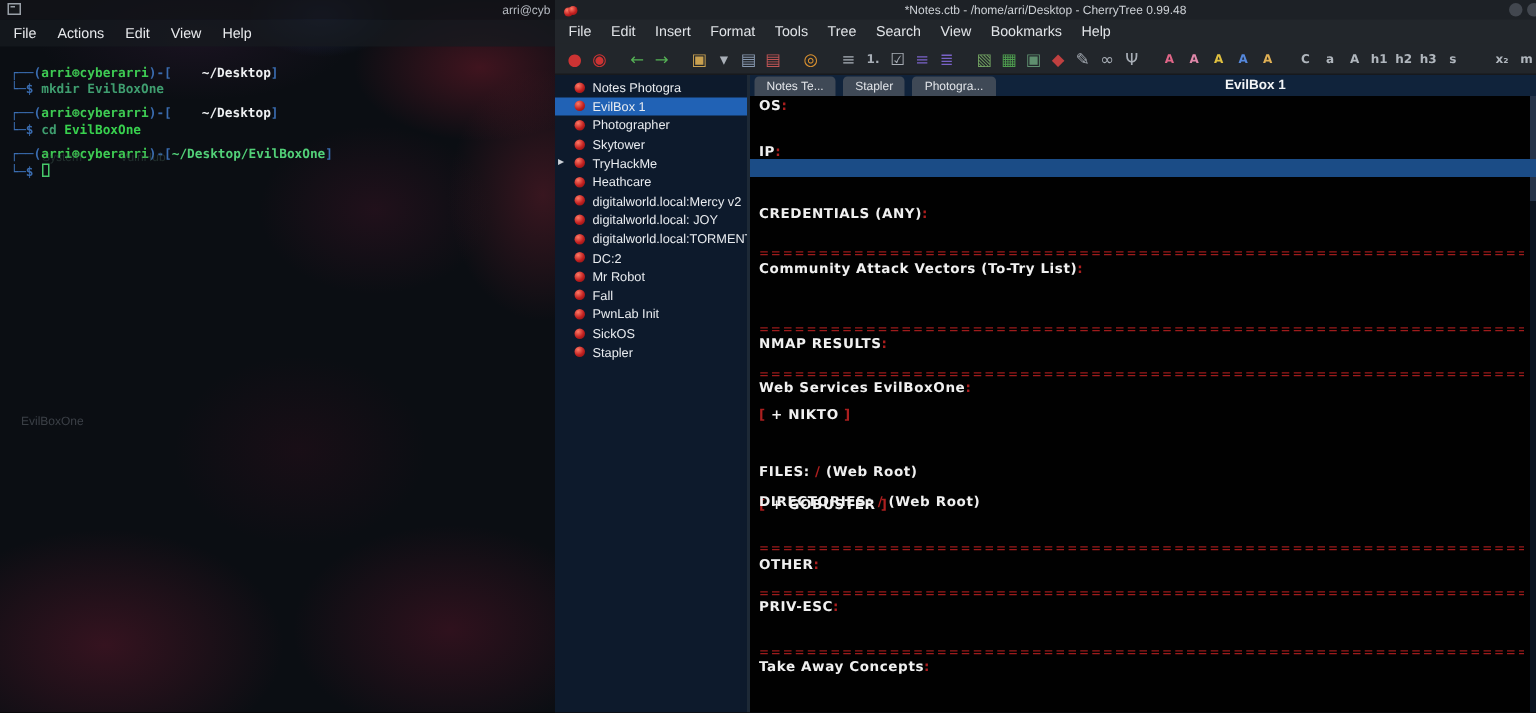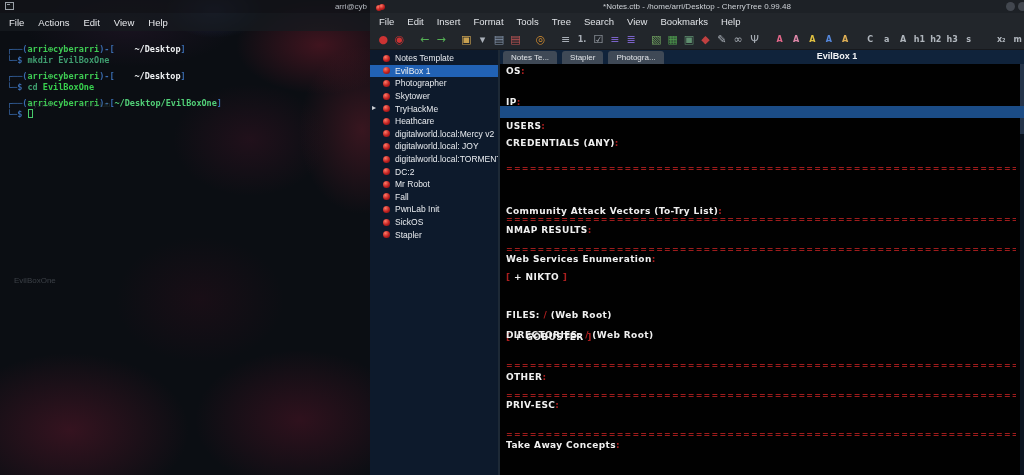--- a/index.html
+++ b/index.html
@@ -189,21 +189,21 @@
         <span class="tbi small" style="color: rgb(176, 182, 189);">h3</span>
         <span class="tbi small" style="color: rgb(176, 182, 189);">s</span>
         <span class="tbi small" style="color: rgb(176, 182, 189); margin-top: 39px;">x²</span>
         <span class="tbi small" style="color: rgb(176, 182, 189);">x₂</span>
         <span class="tbi small" style="color: rgb(176, 182, 189);">m</span>
       </div>
     <div class="ct-main">
       <div id="tree">
           <div class="trow">
             <span class="tcherry"></span>
-            <span class="tlabel">Notes Template</span>
+            <span class="tlabel">Notes Photogra</span>
           </div>
           <div class="trow sel">
             <span class="tcherry"></span>
             <span class="tlabel">EvilBox 1</span>
           </div>
           <div class="trow">
             <span class="tcherry"></span>
             <span class="tlabel">Photographer</span>
           </div>
           <div class="trow">
@@ -266,28 +266,27 @@
             </div>
           <div class="node-title">EvilBox 1</div>
         </div>
         <div id="editor">
           <div class="escroll">
               <i></i>
             </div>
         <div class="eline" style="top: 2px;"><span class="eg-w">OS</span><span class="eg-r">:</span></div>
             <div class="eline" style="top: 33px;"><span class="eg-w">IP</span><span class="eg-r">:</span></div>
             <div class="hline" style="top: 42px;"></div>
-            <div class="eline" style="top: 57px;"><span class="eg-w">USERS</span><span class="eg-r">:</span></div>
             <div class="eline" style="top: 74px;"><span class="eg-w">CREDENTIALS (ANY)</span><span class="eg-r">:</span></div>
             <div class="eline sep" style="top: 99px;">====================================================================</div>
-            <div class="eline" style="top: 111px; margin-top: 31px;"><span class="eg-w">Community Attack Vectors (To-Try List)</span><span class="eg-r">:</span></div>
+            <div class="eline" style="top: 111px;"><span class="eg-w">Community Attack Vectors (To-Try List)</span><span class="eg-r">:</span></div>
             <div class="eline sep" style="top: 150px;">====================================================================</div>
             <div class="eline" style="top: 161px;"><span class="eg-w">NMAP RESULTS</span><span class="eg-r">:</span></div>
             <div class="eline sep" style="top: 180px;">====================================================================</div>
-            <div class="eline" style="top: 190px;"><span class="eg-w">Web Services Enumeration</span><span class="eg-r">:</span></div>
+            <div class="eline" style="top: 190px;"><span class="eg-w">Web Services EvilBoxOne</span><span class="eg-r">:</span></div>
             <div class="eline" style="top: 208px;"><span class="eg-r">[</span><span class="eg-w"> + NIKTO </span><span class="eg-r">]</span></div>
             <div class="eline" style="top: 228px; margin-top: 40px;"><span class="eg-r">[</span><span class="eg-w"> + GOBUSTER </span><span class="eg-r">]</span></div>
             <div class="eline" style="top: 246px;"><span class="eg-w">FILES: </span><span class="eg-r">/</span><span class="eg-w"> (Web Root)</span></div>
             <div class="eline" style="top: 266px;"><span class="eg-w">DIRECTORIES: </span><span class="eg-r">/</span><span class="eg-w"> (Web Root)</span></div>
             <div class="eline sep" style="top: 296px;">====================================================================</div>
             <div class="eline" style="top: 308px;"><span class="eg-w">OTHER</span><span class="eg-r">:</span></div>
             <div class="eline sep" style="top: 326px;">====================================================================</div>
             <div class="eline" style="top: 336px;"><span class="eg-w">PRIV-ESC</span><span class="eg-r">:</span></div>
             <div class="eline sep" style="top: 365px;">====================================================================</div>
             <div class="eline" style="top: 376px;"><span class="eg-w">Take Away Concepts</span><span class="eg-r">:</span></div>

